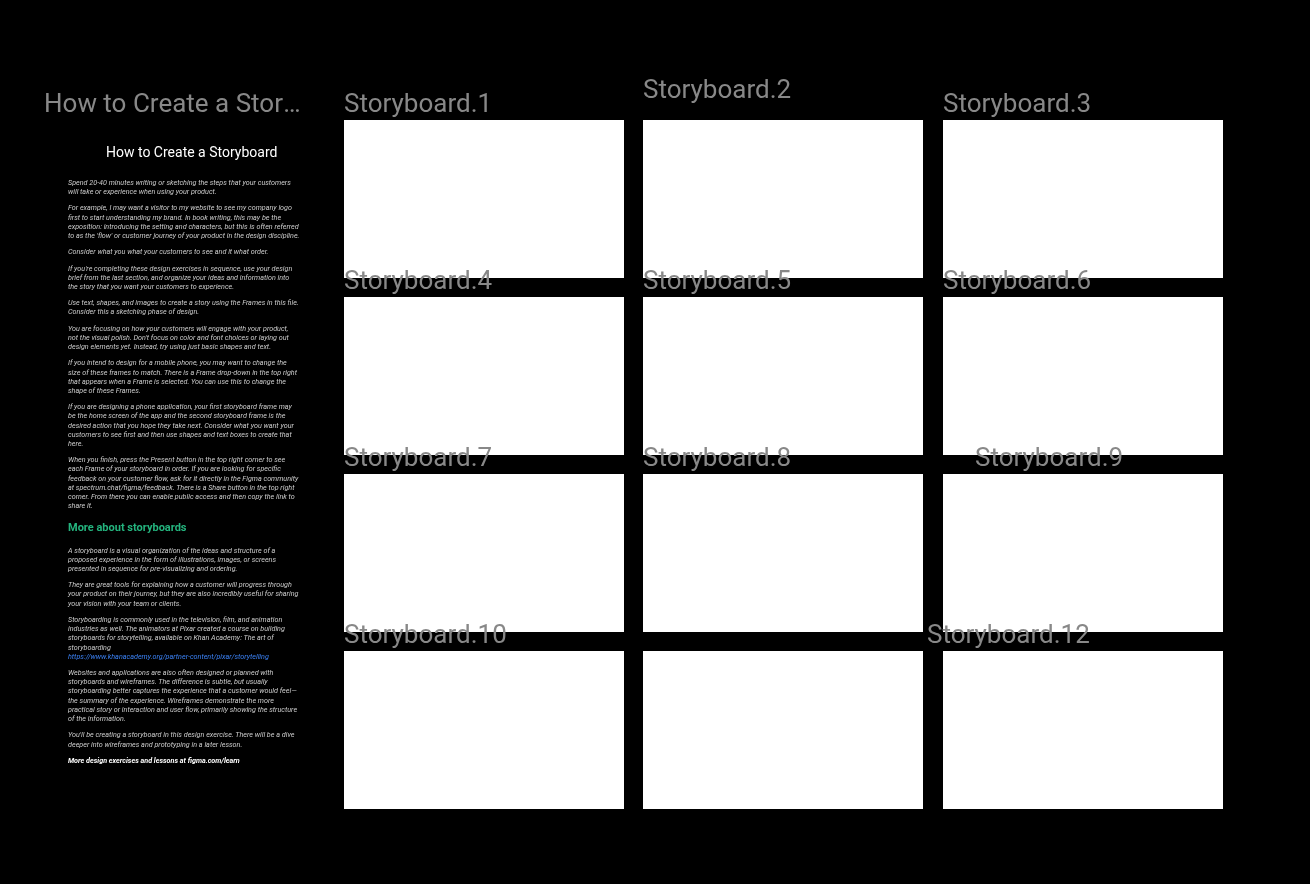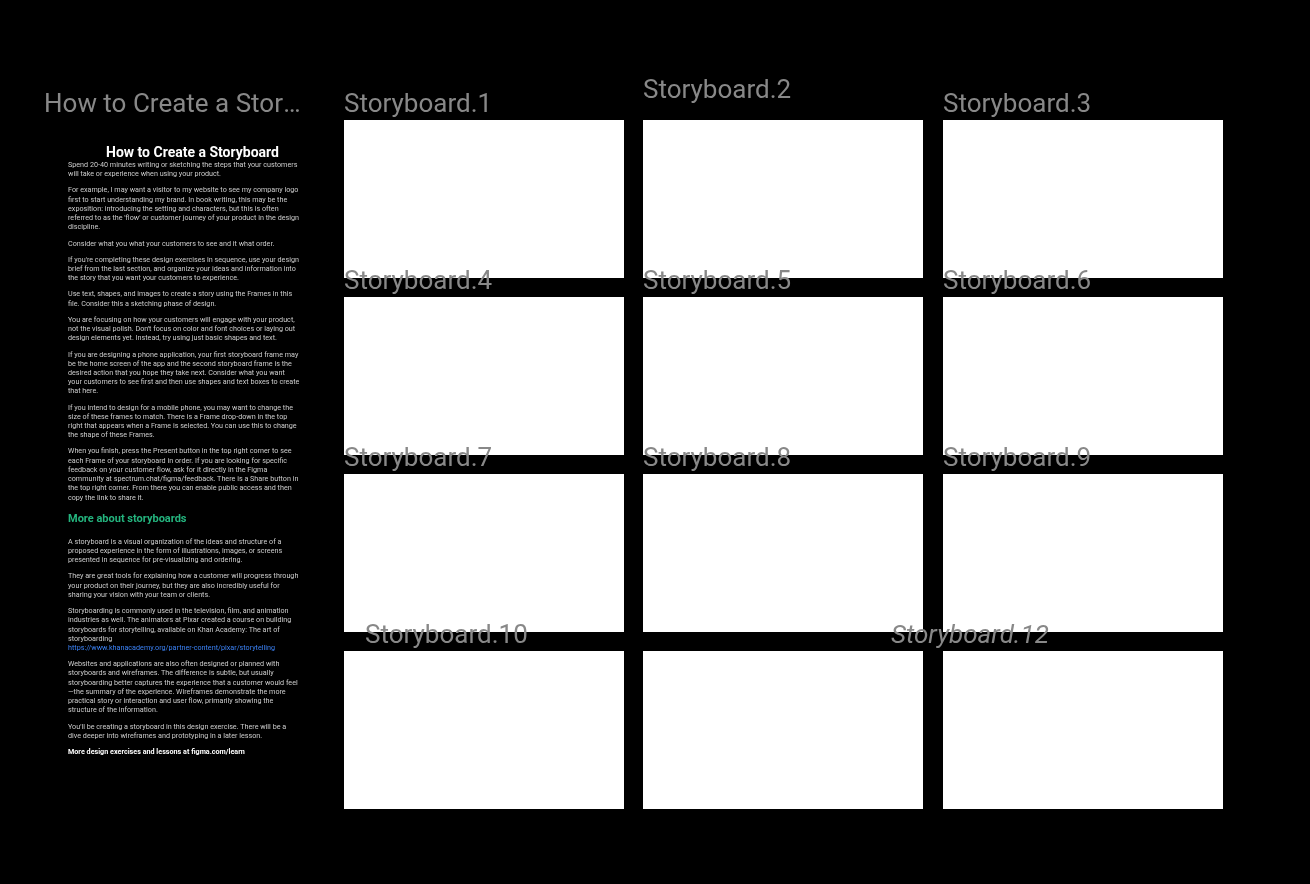--- a/index.html
+++ b/index.html
@@ -36,30 +36,31 @@
     left: 44px;
     top: 120px;
     width: 280px;
     height: 690px;
     background: #000;
     padding: 24px;
     overflow: hidden;
   }
   .intro-title {
     font-size: 14px;
-    font-weight: 700;
+    font-weight: 400;
     color: #fff;
-    margin-bottom: 0;
+    margin-bottom: 18px;
     padding-left: 38px;
   }
   .intro-p {
     font-size: 7.2px;
     line-height: 1.28;
     color: #ccc;
     margin-bottom: 7px;
+    font-style: italic;
   }
   .intro-sub {
     font-size: 11px;
     font-weight: 700;
     color: #24b47e;
     margin-top: 10px;
     margin-bottom: 2px;
   }
   .intro-link {
     color: #3b82f6;
@@ -89,22 +90,22 @@
   <div class="frame-label main">How to Create a Storyb...</div>
 
   <div class="intro-frame">
     <div class="intro-title">How to Create a Storyboard</div>
     <p class="intro-p">Spend 20-40 minutes writing or sketching the steps that your customers will take or experience when using your product.</p>
     <p class="intro-p">For example, I may want a visitor to my website to see my company logo first to start understanding my brand. In book writing, this may be the exposition: introducing the setting and characters, but this is often referred to as the 'flow' or customer journey of your product in the design discipline.</p>
     <p class="intro-p">Consider what you what your customers to see and it what order.</p>
     <p class="intro-p">If you're completing these design exercises in sequence, use your design brief from the last section, and organize your ideas and information into the story that you want your customers to experience.</p>
     <p class="intro-p">Use text, shapes, and images to create a story using the Frames in this file. Consider this a sketching phase of design.</p>
     <p class="intro-p">You are focusing on how your customers will engage with your product, not the visual polish. Don't focus on color and font choices or laying out design elements yet. Instead, try using just basic shapes and text.</p>
+    <p class="intro-p">If you intend to design for a mobile phone, you may want to change the size of these frames to match. There is a Frame drop-down in the top right that appears when a Frame is selected. You can use this to change the shape of these Frames.</p>
     <p class="intro-p">If you are designing a phone application, your first storyboard frame may be the home screen of the app and the second storyboard frame is the desired action that you hope they take next. Consider what you want your customers to see first and then use shapes and text boxes to create that here.</p>
-    <p class="intro-p">If you intend to design for a mobile phone, you may want to change the size of these frames to match. There is a Frame drop-down in the top right that appears when a Frame is selected. You can use this to change the shape of these Frames.</p>
     <p class="intro-p">When you finish, press the Present button in the top right corner to see each Frame of your storyboard in order. If you are looking for specific feedback on your customer flow, ask for it directly in the Figma community at spectrum.chat/figma/feedback. There is a Share button in the top right corner. From there you can enable public access and then copy the link to share it.</p>
 
     <div class="intro-sub">More about storyboards</div>
     <p class="intro-p" style="margin-top:12px">A storyboard is a visual organization of the ideas and structure of a proposed experience in the form of illustrations, images, or screens presented in sequence for pre-visualizing and ordering.</p>
     <p class="intro-p">They are great tools for explaining how a customer will progress through your product on their journey, but they are also incredibly useful for sharing your vision with your team or clients.</p>
     <p class="intro-p">
       <span>Storyboarding is commonly used in the television, film, and animation industries as well. The animators at Pixar created a course on building storyboards for storytelling, available on Khan Academy: The art of storyboarding</span><br>
       <span class="intro-link">https://www.khanacademy.org/partner-content/pixar/storytelling</span>
     </p>
     <p class="intro-p">Websites and applications are also often designed or planned with storyboards and wireframes. The difference is subtle, but usually storyboarding better captures the experience that a customer would feel—the summary of the experience. Wireframes demonstrate the more practical story or interaction and user flow, primarily showing the structure of the information.</p>
@@ -124,23 +125,23 @@
       <div class="sb-label" style="left: 344px; top: 265px;">Storyboard.4</div>
       <div class="sb-frame" style="left: 344px; top: 297px; width: 280px; height: 158px;"></div>
       <div class="sb-label" style="left: 643px; top: 265px;">Storyboard.5</div>
       <div class="sb-frame" style="left: 643px; top: 297px; width: 280px; height: 158px;"></div>
       <div class="sb-label" style="left: 943px; top: 265px;">Storyboard.6</div>
       <div class="sb-frame" style="left: 943px; top: 297px; width: 280px; height: 158px;"></div>
       <div class="sb-label" style="left: 344px; top: 442px;">Storyboard.7</div>
       <div class="sb-frame" style="left: 344px; top: 474px; width: 280px; height: 158px;"></div>
       <div class="sb-label" style="left: 643px; top: 442px;">Storyboard.8</div>
       <div class="sb-frame" style="left: 643px; top: 474px; width: 280px; height: 158px;"></div>
-      <div class="sb-label" style="left: 943px; top: 442px;">Storyboard.9</div>
+      <div class="sb-label" style="left: 975px; top: 442px;">Storyboard.9</div>
       <div class="sb-frame" style="left: 943px; top: 474px; width: 280px; height: 158px;"></div>
-      <div class="sb-label" style="left: 344px; top: 619px; margin-left: 21px;">Storyboard.10</div>
+      <div class="sb-label" style="left: 344px; top: 619px;">Storyboard.10</div>
       <div class="sb-frame" style="left: 344px; top: 651px; width: 280px; height: 158px;"></div>
       <div class="sb-label" style="left: 663px; top: 619px; margin-top: 28px;">Storyboard.11</div>
       <div class="sb-frame" style="left: 643px; top: 651px; width: 280px; height: 158px;"></div>
-      <div class="sb-label" style="left: 891px; top: 619px; font-style: italic;">Storyboard.12</div>
+      <div class="sb-label" style="left: 927px; top: 619px;">Storyboard.12</div>
       <div class="sb-frame" style="left: 943px; top: 651px; width: 280px; height: 158px;"></div>
     </div>
 
 </div>
 
 </body></html>

